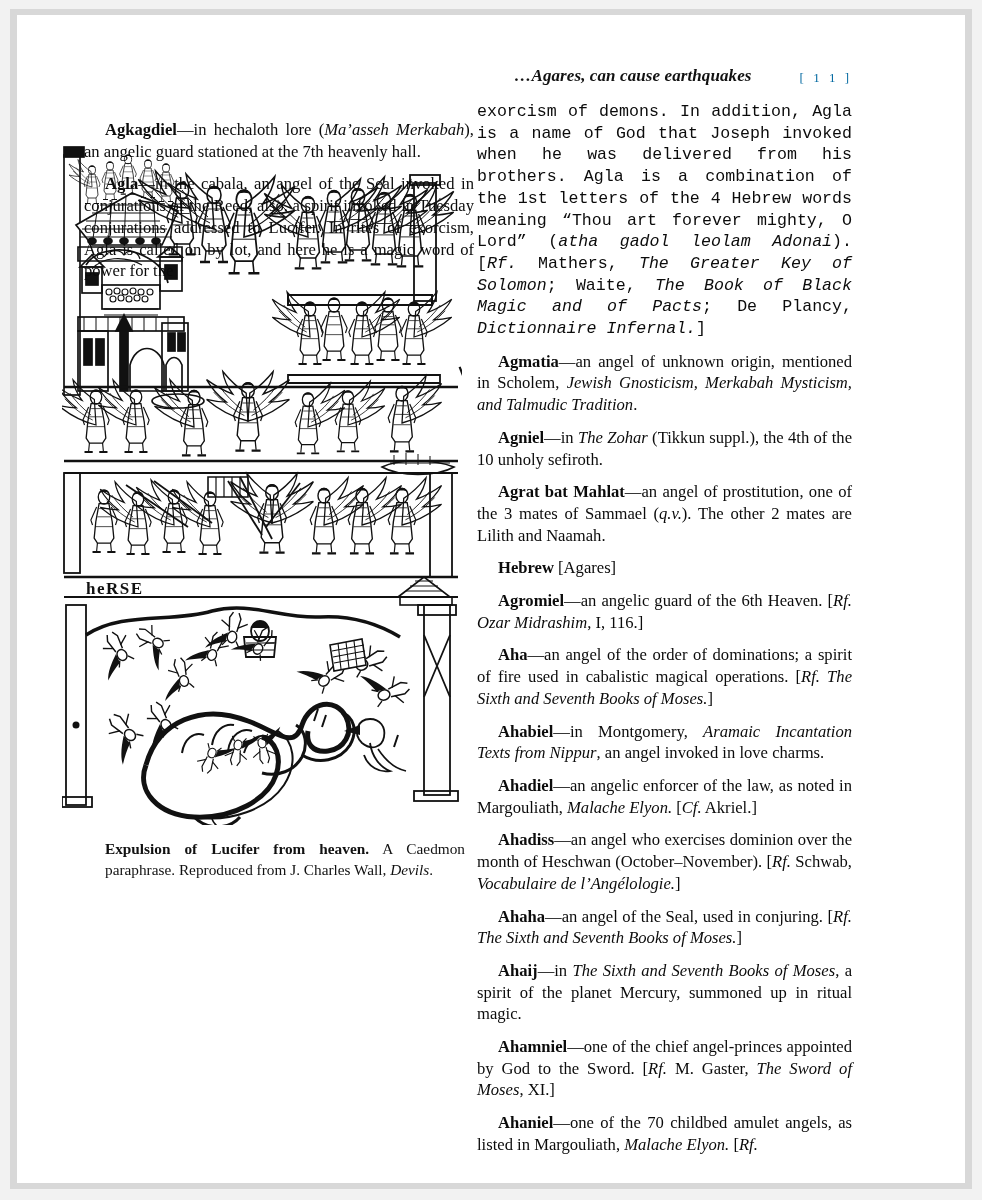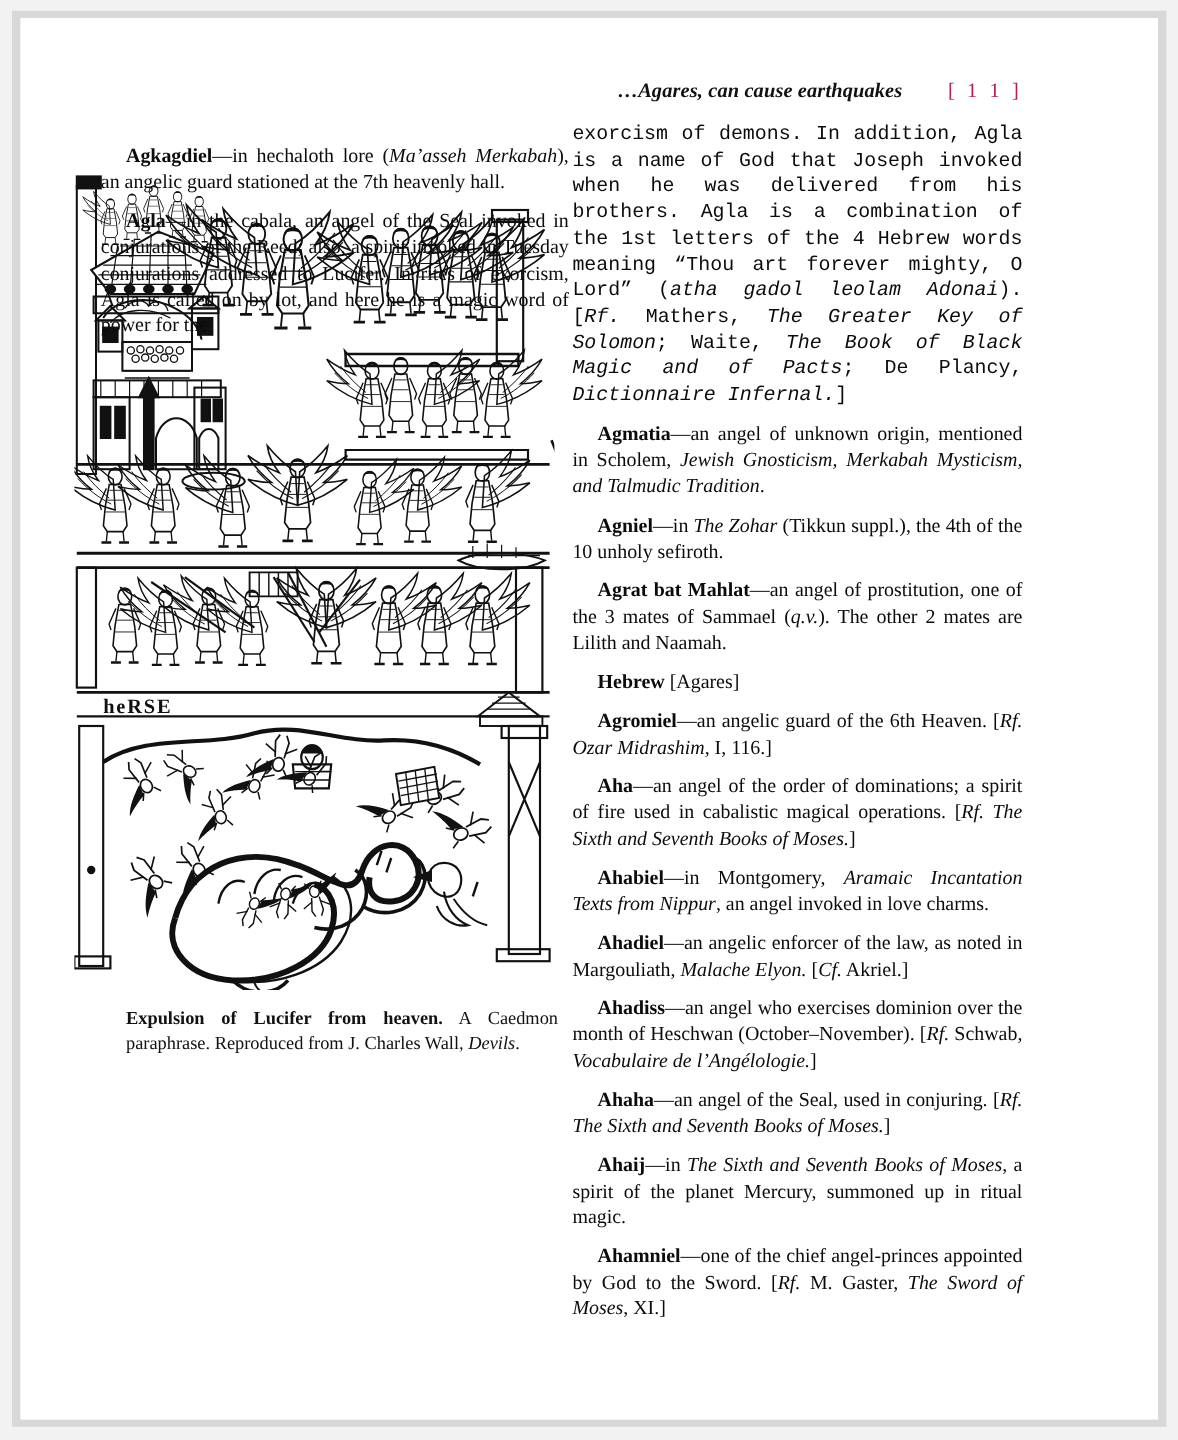--- a/index.html
+++ b/index.html
@@ -51,23 +51,23 @@
   }
   .rh-title {
     font-style: italic;
     font-weight: 700;
     font-size: 17px;
     color: #111;
     letter-spacing: 0.1px;
     white-space: nowrap;
   }
   .rh-folio {
-    font-size: 17px;
-    color: #be185d;
-    margin-left: 38px;
+    font-size: 13px;
+    color: #0369a1;
+    margin-left: 48px;
     letter-spacing: 3px;
     white-space: nowrap;
   }
 
   
   .column {
     position: absolute;
     font-size: 16.6px;
     line-height: 21.7px;
     color: #0b0b0b;
@@ -550,17 +550,18 @@
           <p class="entry"><span class="hw">Agrat bat Mahlat</span><span>—an angel of prostitution, one of the 3 mates of Sammael (</span><span class="it">q.v.</span><span>). The other 2 mates are Lilith and Naamah.</span></p>
           <p class="entry"><span class="hw">Hebrew</span><span> [Agares]</span></p>
           <p class="entry"><span class="hw">Agromiel</span><span>—an angelic guard of the 6th Heaven. [</span><span class="it">Rf. Ozar Midrashim</span><span>, I, 116.]</span></p>
           <p class="entry"><span class="hw">Aha</span><span>—an angel of the order of dominations; a spirit of fire used in cabalistic magical operations. [</span><span class="it">Rf. The Sixth and Seventh Books of Moses.</span><span>]</span></p>
           <p class="entry"><span class="hw">Ahabiel</span><span>—in Montgomery, </span><span class="it">Aramaic Incantation Texts from Nippur</span><span>, an angel invoked in love charms.</span></p>
           <p class="entry"><span class="hw">Ahadiel</span><span>—an angelic enforcer of the law, as noted in Margouliath, </span><span class="it">Malache Elyon.</span><span> [</span><span class="it">Cf.</span><span> Akriel.]</span></p>
           <p class="entry"><span class="hw">Ahadiss</span><span>—an angel who exercises dominion over the month of Heschwan (October–November). [</span><span class="it">Rf.</span><span> Schwab, </span><span class="it">Vocabulaire de l’Angélologie.</span><span>]</span></p>
           <p class="entry"><span class="hw">Ahaha</span><span>—an angel of the Seal, used in conjuring. [</span><span class="it">Rf. The Sixth and Seventh Books of Moses.</span><span>]</span></p>
           <p class="entry"><span class="hw">Ahaij</span><span>—in </span><span class="it">The Sixth and Seventh Books of Moses</span><span>, a spirit of the planet Mercury, summoned up in ritual magic.</span></p>
           <p class="entry"><span class="hw">Ahamniel</span><span>—one of the chief angel-princes appointed by God to the Sword. [</span><span class="it">Rf.</span><span> M. Gaster, </span><span class="it">The Sword of Moses</span><span>, XI.]</span></p>
+          <p class="entry"><span class="hw">Ahaniel</span><span>—one of the 70 childbed amulet angels, as listed in Margouliath, </span><span class="it">Malache Elyon.</span><span> [</span><span class="it">Rf.</span></p>
         </div>
     </div>
 
   </div>
 </div>
 
 </body></html>

